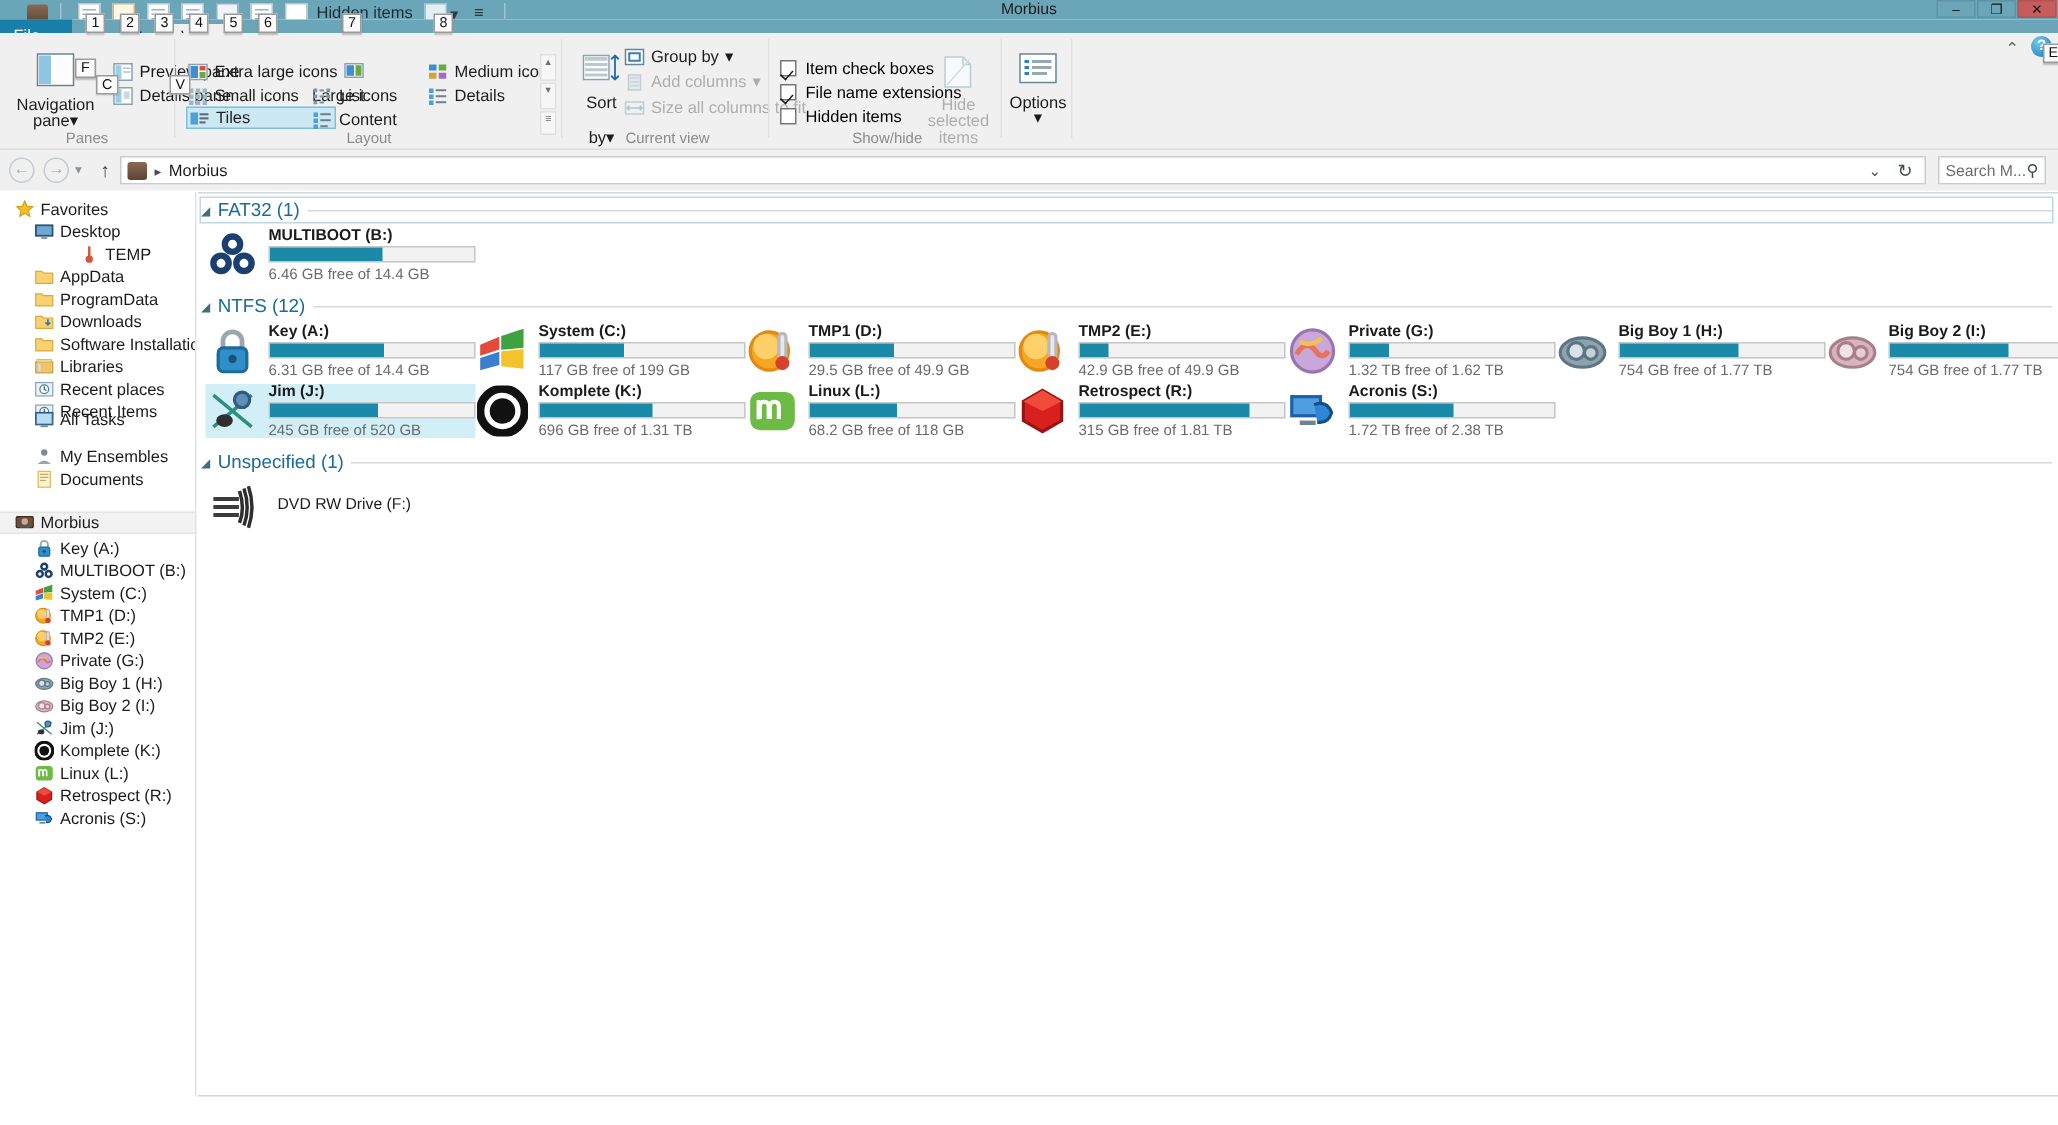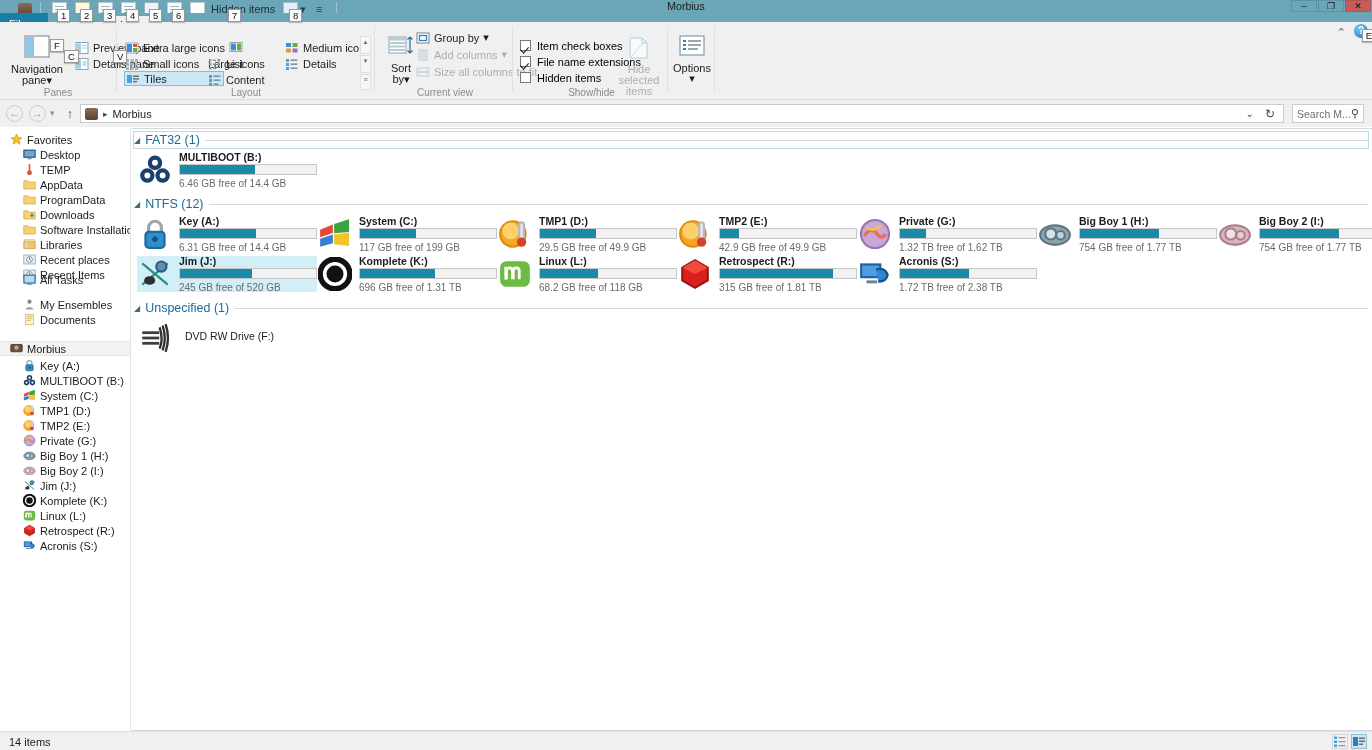--- a/index.html
+++ b/index.html
@@ -342,21 +342,21 @@
               <g fill="#b9cad3">
                 <rect x="3" y="4" width="15" height="2.5"></rect>
                 <rect x="3" y="8" width="15" height="2"></rect>
                 <rect x="3" y="11.5" width="15" height="2"></rect>
                 <rect x="3" y="15" width="15" height="2"></rect>
               </g>
               <path d="M23 3 L23 19 M20.5 5.5 L23 3 L25.5 5.5 M20.5 16.5 L23 19 L25.5 16.5" stroke="#1d6fa5" fill="none" stroke-width="1.2"></path>
             </svg>
         </div>
         <div class="blabel">Sort</div>
-        <div class="blabel" style="margin-top:0"><span>by</span><span>▾</span></div>
+        <div class="blabel" style="margin-top:12px"><span>by</span><span>▾</span></div>
       </div>
       <div class="smallbtn" style="left:38px;top:8px;">
         <span class="sbicon"><svg width="14" height="14">
               <rect x="1" y="2" width="12" height="10" fill="#fff" stroke="#6a8594"></rect>
               <rect x="3.5" y="4.5" width="7" height="5" fill="none" stroke="#2f7fb8" stroke-width="1.3"></rect>
             </svg></span>
         <span>Group by</span>
         <span>▾</span>
       </div>
       <div class="smallbtn dim" style="left:38px;top:25px;">
@@ -463,21 +463,21 @@
           <span>Favorites</span>
         </div>
         <div class="navitem" style="position: absolute; left: 0px; top: 19px; width: 131px; padding-left: 23px;">
           <span class="nvicon"><svg width="13" height="13" viewBox="0 0 16 16">
               <rect x="1" y="2.5" width="14" height="9" fill="#3a6e9e" stroke="#24435f"></rect>
               <rect x="2" y="3.5" width="12" height="7" fill="#6fa8d4"></rect>
               <rect x="5.5" y="12" width="5" height="2" fill="#8a99a3"></rect>
             </svg></span>
           <span>Desktop</span>
         </div>
-        <div class="navitem" style="position: absolute; left: 0px; top: 34px; width: 131px; padding-left: 23px;">
+        <div class="navitem" style="position: absolute; left: 0px; top: 34px; width: 131px; padding-left: 23px; justify-content: center;">
           <span class="nvicon"><svg width="13" height="13" viewBox="0 0 16 16">
               <rect x="7" y="1.5" width="2" height="9" fill="#d5543c"></rect>
               <circle cx="8" cy="12" r="3" fill="#d5543c"></circle>
             </svg></span>
           <span>TEMP</span>
         </div>
         <div class="navitem" style="position: absolute; left: 0px; top: 49px; width: 131px; padding-left: 23px;">
           <span class="nvicon"><svg width="13" height="13" viewBox="0 0 16 16">
               <path d="M1 3.5 h5 l1.3 1.6 H15 v8.4 H1 z" fill="#f8d271" stroke="#d9ab3c"></path>
             </svg></span>
@@ -865,34 +865,13 @@
                 <path d="M2 5.5 H10"></path>
                 <path d="M2 8 H10"></path>
                 <path d="M2 10.5 H10"></path>
               </g>
             </svg></div>
           <div class="tname">DVD RW Drive (F:)</div>
         </div>
       </div>
   </div>
 
-  <div class="statusbar">
-    <div class="status-text">14 items</div>
-    <div class="viewtoggle" style="left:1332px;">
-      <svg width="14" height="13">
-          <rect x="1" y="1.5" width="3" height="2.5" fill="#4f9fd8"></rect>
-          <rect x="5.5" y="2" width="7" height="1.3" fill="#8b9ba5"></rect>
-          <rect x="1" y="5.5" width="3" height="2.5" fill="#4f9fd8"></rect>
-          <rect x="5.5" y="6" width="7" height="1.3" fill="#8b9ba5"></rect>
-          <rect x="1" y="9.5" width="3" height="2.5" fill="#4f9fd8"></rect>
-          <rect x="5.5" y="10" width="7" height="1.3" fill="#8b9ba5"></rect>
-        </svg>
-    </div>
-    <div class="viewtoggle on" style="left:1351px;">
-      <svg width="14" height="13">
-          <rect x="1" y="2" width="5" height="9" fill="#2f7fb8"></rect>
-          <rect x="7" y="2.5" width="6" height="1.4" fill="#5a6b75"></rect>
-          <rect x="7" y="5.5" width="6" height="1.4" fill="#5a6b75"></rect>
-          <rect x="7" y="8.5" width="4" height="1.4" fill="#5a6b75"></rect>
-        </svg>
-    </div>
-  </div>
 </div>
 
 </body></html>

